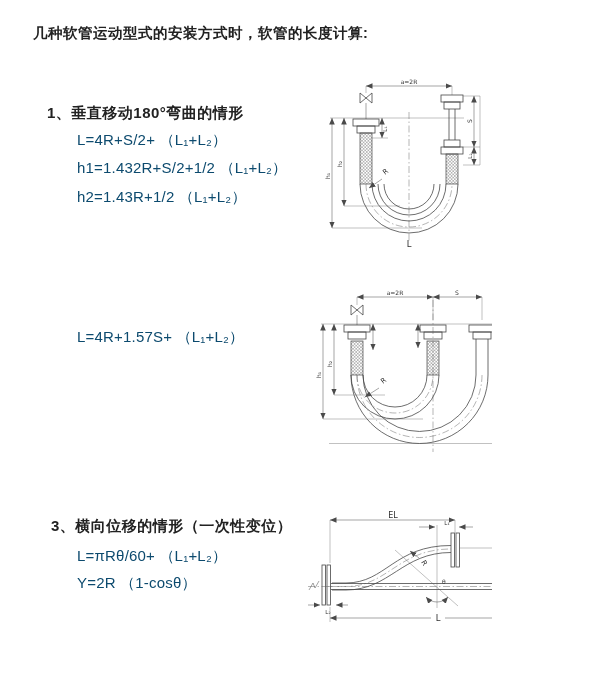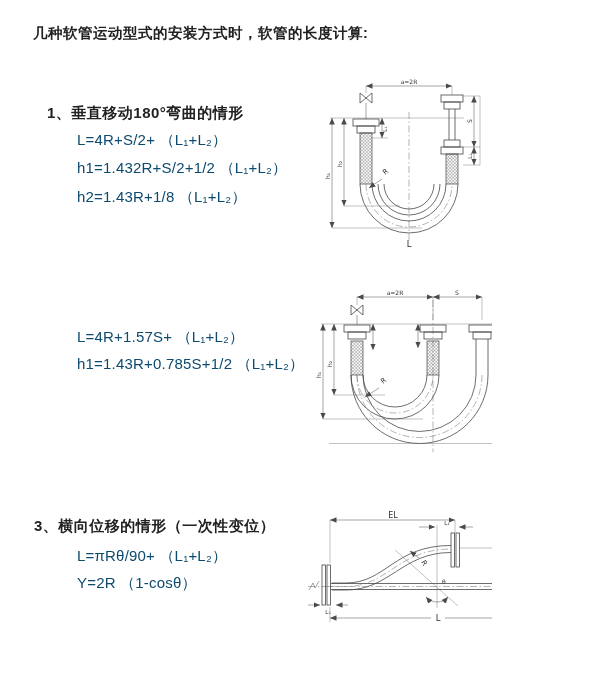--- a/index.html
+++ b/index.html
@@ -19,27 +19,26 @@
 </head>
 <body>
 
 <div class="page">
 
   <div class="title">几种软管运动型式的安装方式时，软管的长度计算:</div>
 
   <div class="sec-head" style="left:47px;top:104px">1、垂直移动180°弯曲的情形</div>
   <div class="formula" style="left:77px;top:131px">L=4R+S/2+ （L₁+L₂）</div>
   <div class="formula" style="left:77px;top:159px">h1=1.432R+S/2+1/2 （L₁+L₂）</div>
-  <div class="formula" style="left:77px;top:188px">h2=1.43R+1/8 （L₁+L₂）</div>
+  <div class="formula" style="left:77px;top:188px">h2=1.43R+1/2 （L₁+L₂）</div>
 
   <div class="formula" style="left:77px;top:328px">L=4R+1.57S+ （L₁+L₂）</div>
-  <div class="formula" style="left:77px;top:355px">h1=1.43R+0.785S+1/2 （L₁+L₂）</div>
-
-  <div class="sec-head" style="left:34px;top:517px">3、横向位移的情形（一次性变位）</div>
-  <div class="formula" style="left:77px;top:547px">L=πRθ/90+ （L₁+L₂）</div>
+
+  <div class="sec-head" style="left:51px;top:517px">3、横向位移的情形（一次性变位）</div>
+  <div class="formula" style="left:77px;top:547px">L=πRθ/60+ （L₁+L₂）</div>
   <div class="formula" style="left:77px;top:574px">Y=2R （1-cosθ）</div>
 
   <svg style="left:322px;top:72px" width="270" height="180" viewBox="0 0 270 180">
     <defs>
       <marker id="arw" markerUnits="userSpaceOnUse" markerWidth="7" markerHeight="7" refX="6.5" refY="3.5" orient="auto-start-reverse">
         <path d="M0,0.7 L6.5,3.5 L0,6.3 Z" fill="#4a4a4a"></path>
       </marker>
       <pattern id="braid" width="3.2" height="3.2" patternUnits="userSpaceOnUse">
         <path d="M0,0 L3.2,3.2 M3.2,0 L0,3.2" stroke="#777" stroke-width=".45"></path>
       </pattern>

